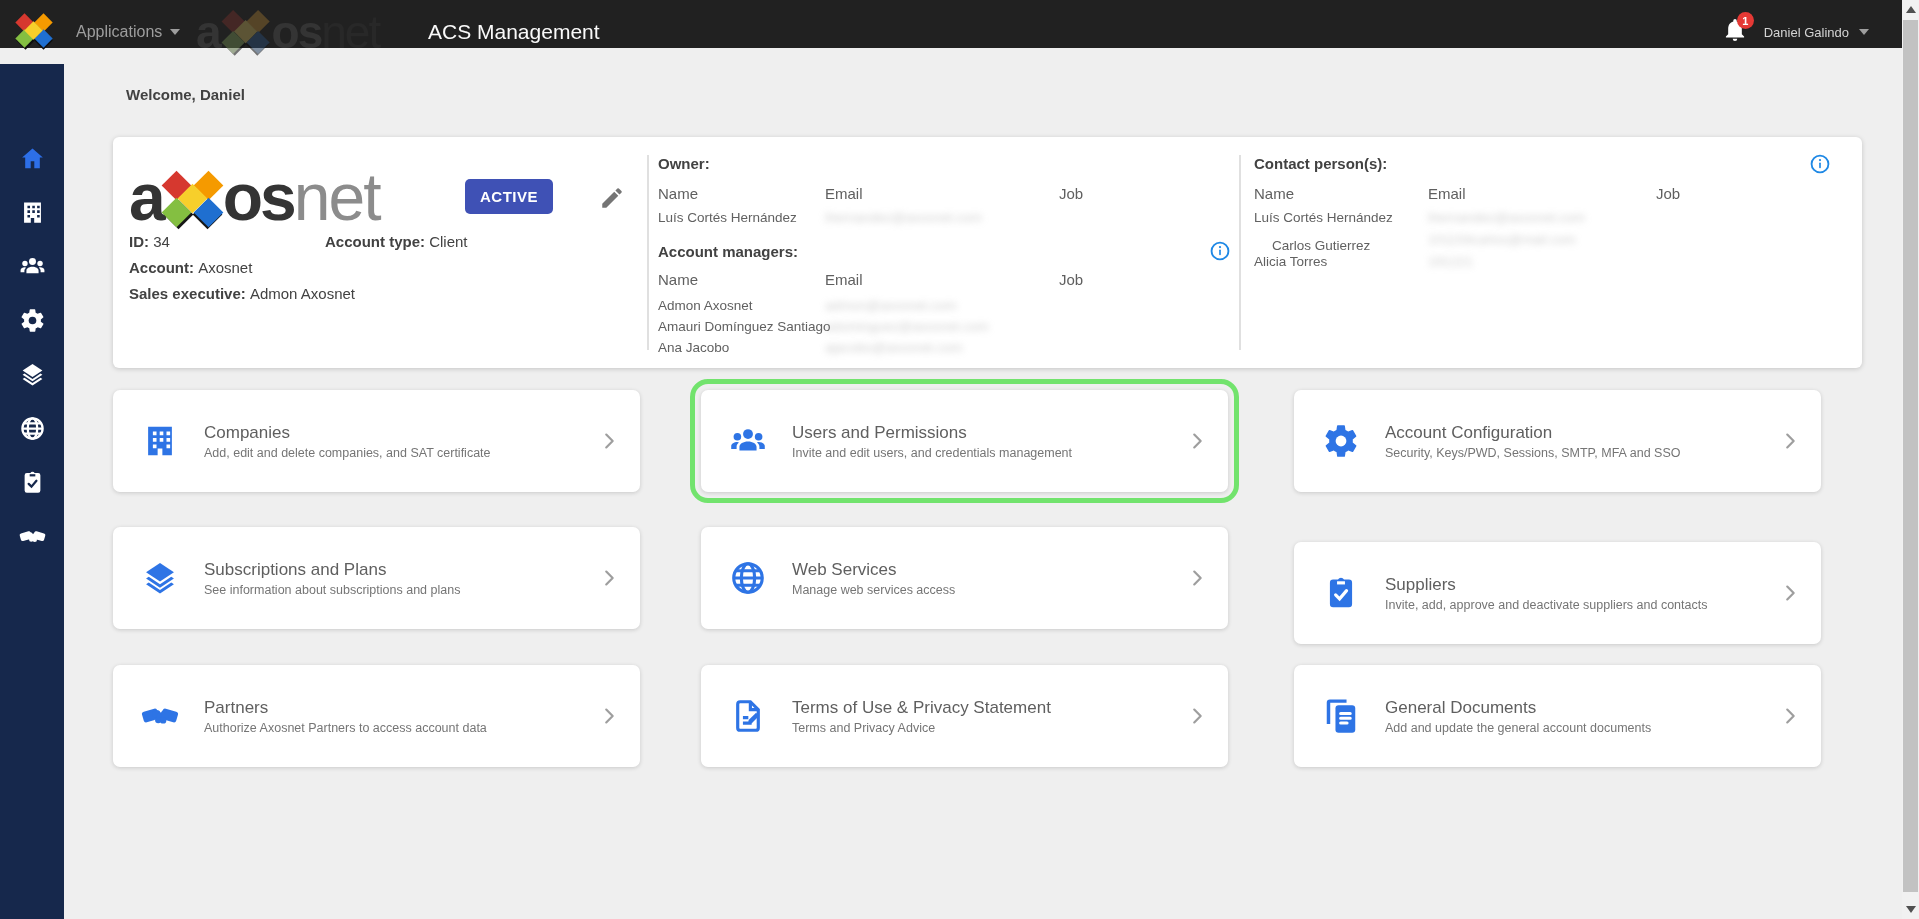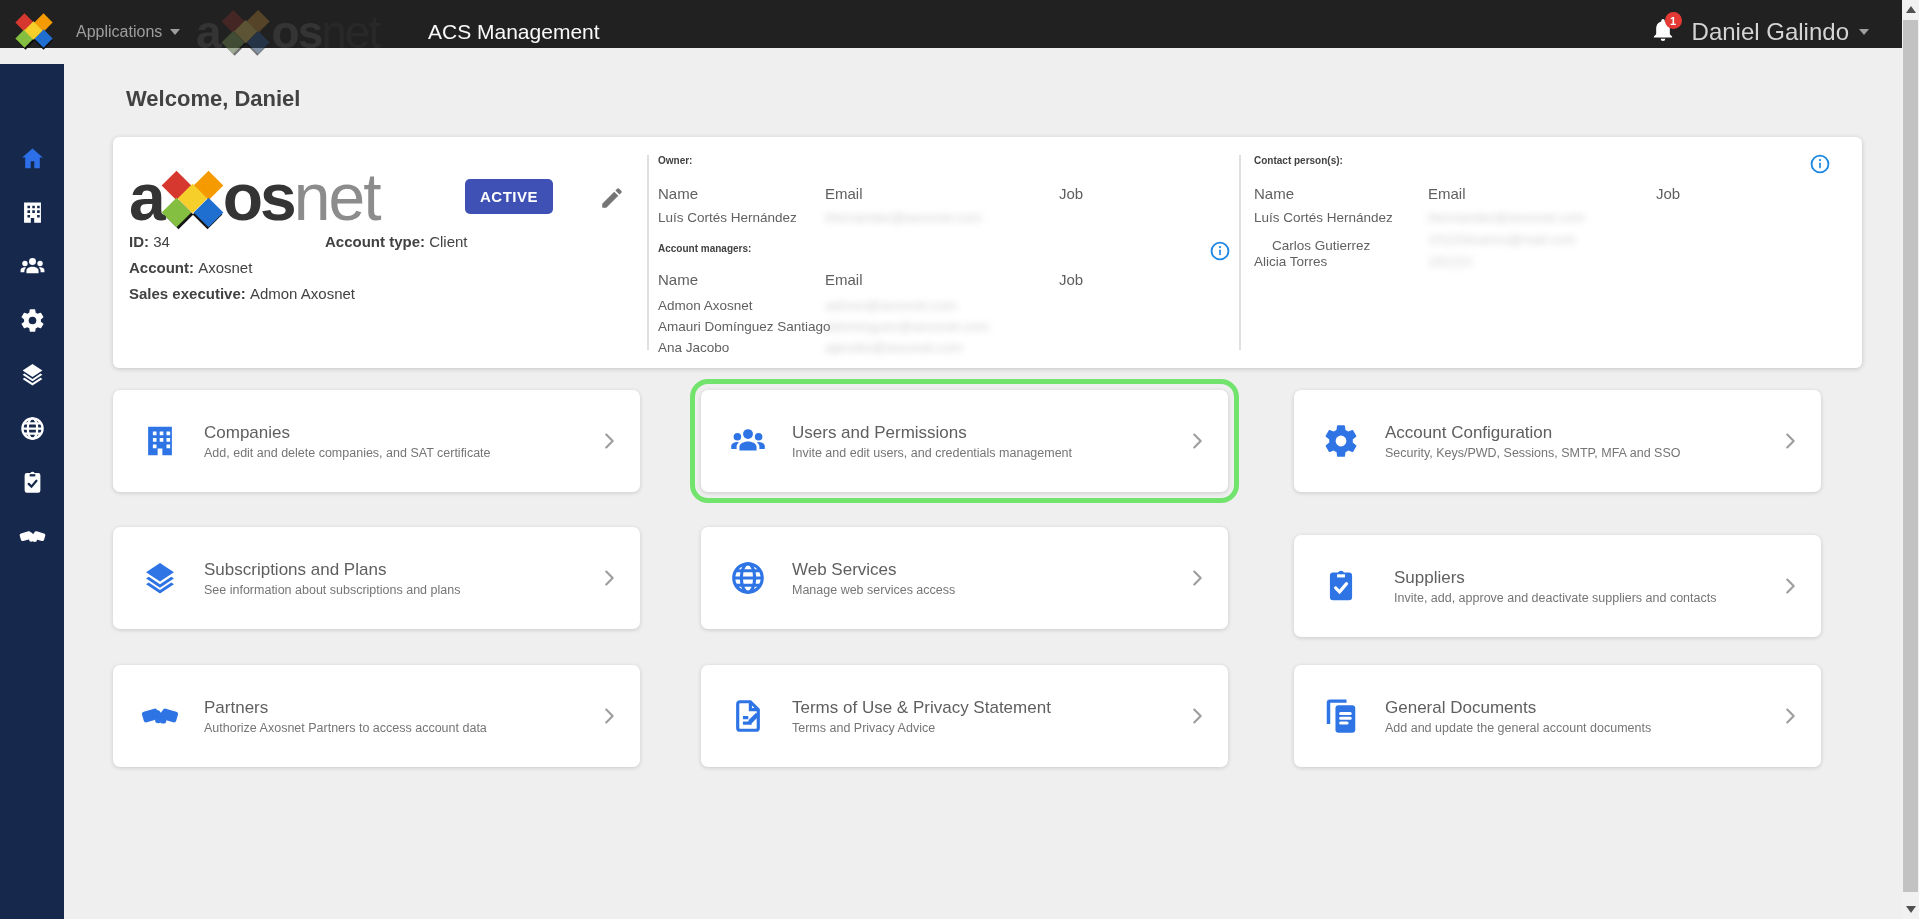--- a/index.html
+++ b/index.html
@@ -18,21 +18,21 @@
   .watermark .wl { font-size:46px; font-weight:700; color:#6e6e6e; letter-spacing:-2px; }
   .watermark .wl.net { color:#4a4a4a; font-weight:400; }
   .nav-title { position:absolute; left:428px; top:0; height:64px; display:flex; align-items:center;
                color:#fafafa; font-size:21px; font-weight:500; }
   .nav-right { position:absolute; right:50px; top:0; height:64px; display:flex; align-items:center; gap:12px; }
   .bell-wrap { position:relative; width:30px; height:30px; cursor:pointer; }
   .bell-wrap svg { width:26px; height:26px; fill:#ffffff; }
   .bell-badge { position:absolute; right:-2px; top:-5px; min-width:17px; height:17px; border-radius:50%;
                 background:#e53935; color:#fff; font-size:11px; font-weight:700;
                 display:flex; align-items:center; justify-content:center; }
-  .nav-user { color:#d4d4d4; font-size:24px; display:flex; align-items:center; gap:10px; cursor:pointer; }
+  .nav-user { color:#d4d4d4; font-size:13px; display:flex; align-items:center; gap:10px; cursor:pointer; }
 
   
   .xmark { position:relative; display:inline-block; }
   .xmark i { position:absolute; transform:rotate(45deg); }
   .xl { width:60px; height:56px; }
   .xl i { width:21px; height:21px; }
   .xl .sh1 { left:5px;  top:33px; background:#161616; }
   .xl .sh2 { left:34px; top:33px; background:#161616; }
   .xl .red    { left:3px;  top:4px;  background:#d6382f; }
   .xl .orange { left:35px; top:4px;  background:#f59a00; }
@@ -53,38 +53,38 @@
   
   .sidebar { position:absolute; left:0; top:64px; width:64px; height:855px; background:#16284c; z-index:4; }
   .side-item { position:absolute; left:0; width:64px; height:44px; display:flex; align-items:center; justify-content:center; cursor:pointer; }
   .side-item svg { width:27px; height:27px; fill:#ffffff; }
   .side-item.active svg { fill:#2d6fe8; }
   .side-item svg .stroke { fill:none; stroke:#ffffff; stroke-width:2; }
   .side-item svg .hole { fill:#16284c; }
   .side-item svg .hole-stroke { fill:none; stroke:#16284c; stroke-width:2; stroke-linecap:round; }
 
   
-  .welcome { position:absolute; left:126px; top:86px; font-size:22px; font-weight:700; color:#424242; }
+  .welcome { position:absolute; left:126px; top:86px; font-size:15px; font-weight:700; color:#424242; }
 
   .account-card { position:absolute; left:113px; top:137px; width:1749px; height:231px;
                   background:#fff; border-radius:6px; box-shadow:0 1px 5px rgba(0,0,0,.18); }
   .brand { position:absolute; left:16px; top:22px; display:flex; align-items:center; }
   .brand .bl { font-size:66px; font-weight:700; letter-spacing:-3px; color:#343434; }
   .brand .bl.net { color:#8c8c8c; font-weight:400; letter-spacing:-2px; }
   .active-badge { position:absolute; left:352px; top:42px; background:#3f51b5; color:#fff; font-size:15px;
                   font-weight:700; letter-spacing:.5px; padding:9px 15px; border-radius:5px; }
   .edit-pencil { position:absolute; left:486px; top:48px; width:26px; height:26px; cursor:pointer; }
   .edit-pencil svg { width:26px; height:26px; fill:#757575; }
 
   .meta-line { position:absolute; font-size:15px; color:#424242; }
   .meta-line b { font-weight:700; }
 
   .vdiv { position:absolute; top:18px; width:2px; height:195px; background:#e0e0e0; }
 
-  .sec-heading { position:absolute; font-size:10px; font-weight:700; color:#424242; }
+  .sec-heading { position:absolute; font-size:15px; font-weight:700; color:#424242; }
   .col-h { position:absolute; font-size:15px; color:#5f5f5f; }
   .cell { position:absolute; font-size:13.5px; color:#616161; white-space:nowrap; }
   .blurred { filter:blur(3.5px); opacity:.5; color:#9e9e9e; }
 
   .info-i { position:absolute; width:22px; height:22px; cursor:pointer; }
   .info-i svg { width:22px; height:22px; stroke:#1e88e5; fill:#1e88e5; }
   .info-i svg circle.o { fill:none; stroke-width:2; }
 
   
   .tiles { position:absolute; left:113px; top:390px; width:1712px; height:377px; }
@@ -379,21 +379,21 @@
         </span>
       <span class="tile-text">
           <div class="tile-title">Web Services</div>
           <div class="tile-sub">Manage web services access</div>
         </span>
       <span class="tile-chev"><svg viewBox="0 0 24 24">
             <path d="M9 5l7 7-7 7"></path>
           </svg></span>
     </div>
 
-    <div class="tile" style="left:1181px; top:145px;gap:9px;">
+    <div class="tile" style="left:1181px; top:152px;">
       <span class="tile-icon">
           <svg viewBox="0 0 24 24">
             <path d="M17 3.5h-3.1a2.2 2.2 0 0 0-3.8 0H7a2 2 0 0 0-2 2V19a2 2 0 0 0 2 2h10a2 2 0 0 0 2-2V5.5a2 2 0 0 0-2-2z"></path>
             <path class="hole" d="M9.5 4.6h5v2h-5z"></path>
             <path class="hole-stroke" d="M8.6 13.2l2.5 2.5 4.4-5.2"></path>
           </svg>
         </span>
       <span class="tile-text">
           <div class="tile-title">Suppliers</div>
           <div class="tile-sub">Invite, add, approve and deactivate suppliers and contacts</div>

